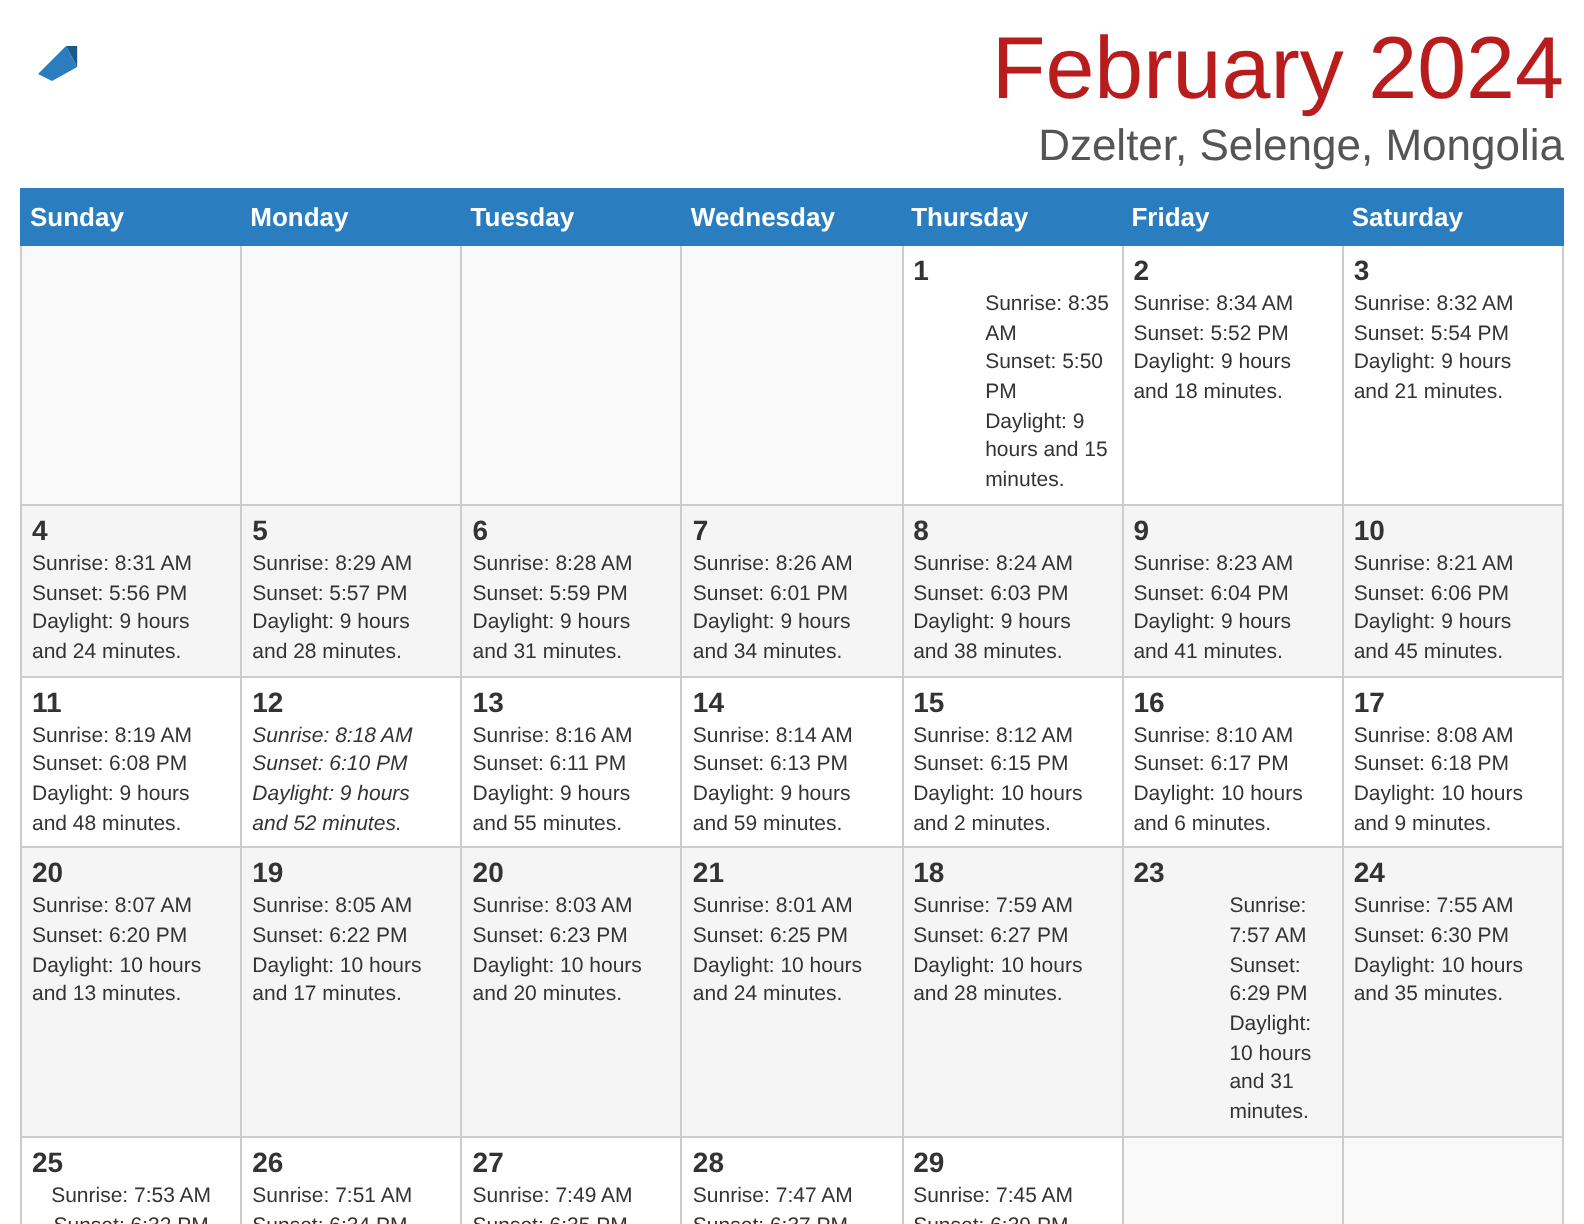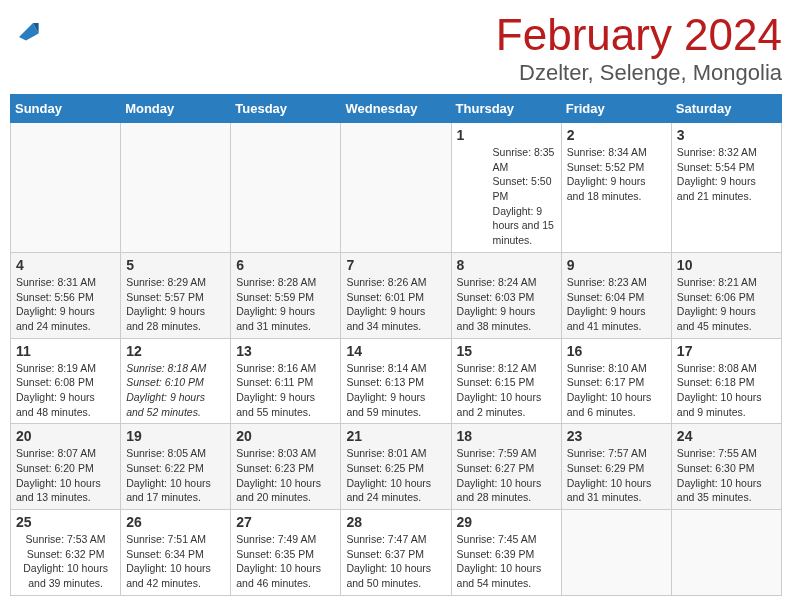--- a/index.html
+++ b/index.html
@@ -268,21 +268,21 @@
 Daylight: 10 hours and 24 minutes.</div>
           </td>
           <td>
             <div class="day-num">18</div>
             <div class="day-info" style="white-space: pre-line;">Sunrise: 7:59 AM
 Sunset: 6:27 PM
 Daylight: 10 hours and 28 minutes.</div>
           </td>
           <td>
             <div class="day-num">23</div>
-            <div class="day-info" style="white-space: pre-line;">Sunrise: 7:57 AM
+            <div class="day-info" style="white-space: pre-line; margin-left: 48px;">Sunrise: 7:57 AM
 Sunset: 6:29 PM
 Daylight: 10 hours and 31 minutes.</div>
           </td>
           <td>
             <div class="day-num">24</div>
             <div class="day-info" style="white-space: pre-line;">Sunrise: 7:55 AM
 Sunset: 6:30 PM
 Daylight: 10 hours and 35 minutes.</div>
           </td>
         </tr>

